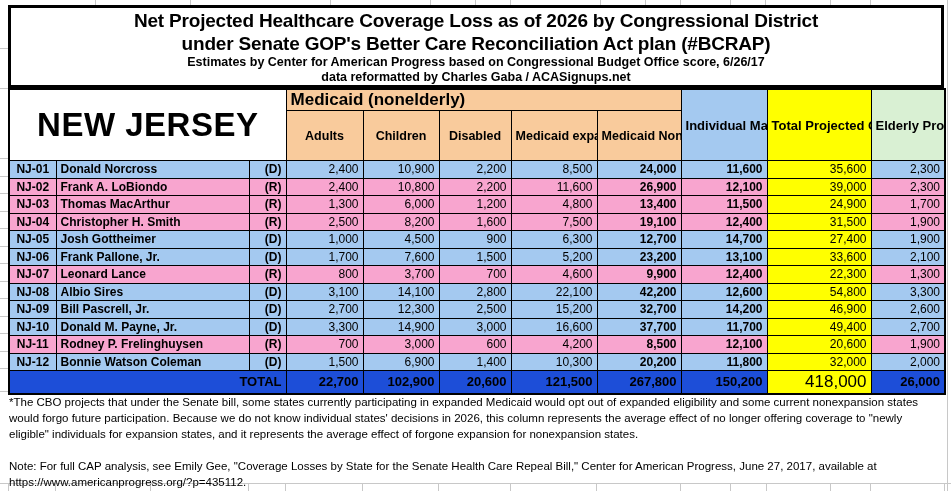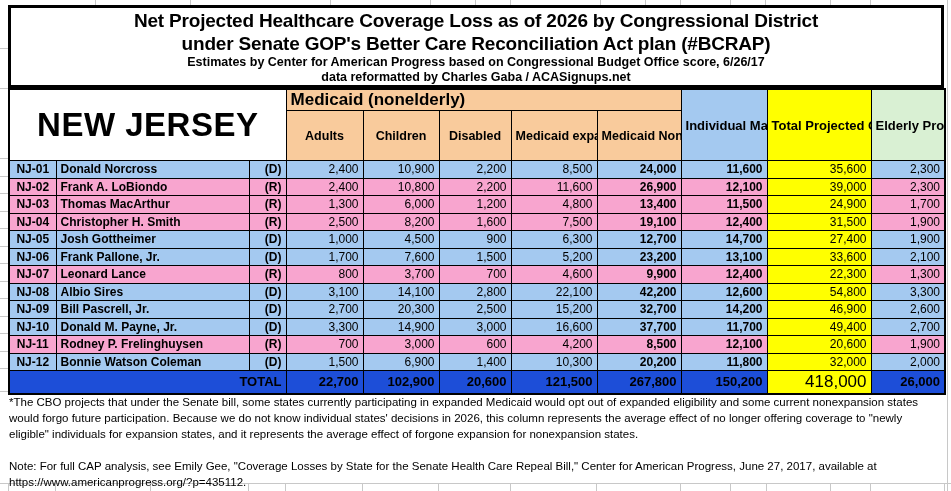--- a/index.html
+++ b/index.html
@@ -268,21 +268,21 @@
           <td class="c-num v4">42,200</td>
           <td class="c-num v5">12,600</td>
           <td class="c-num v6">54,800</td>
           <td class="c-num v7">3,300</td>
         </tr>
         <tr class="dem">
           <td class="c-dist">NJ-09</td>
           <td class="c-name">Bill Pascrell, Jr.</td>
           <td class="c-party">(D)</td>
           <td class="c-num v0">2,700</td>
-          <td class="c-num v1">20,300</td>
+          <td class="c-num v1">12,300</td>
           <td class="c-num v2">2,500</td>
           <td class="c-num v3">15,200</td>
           <td class="c-num v4">32,700</td>
           <td class="c-num v5">14,200</td>
           <td class="c-num v6">46,900</td>
           <td class="c-num v7">2,600</td>
         </tr>
         <tr class="dem">
           <td class="c-dist">NJ-10</td>
           <td class="c-name">Donald M. Payne, Jr.</td>

